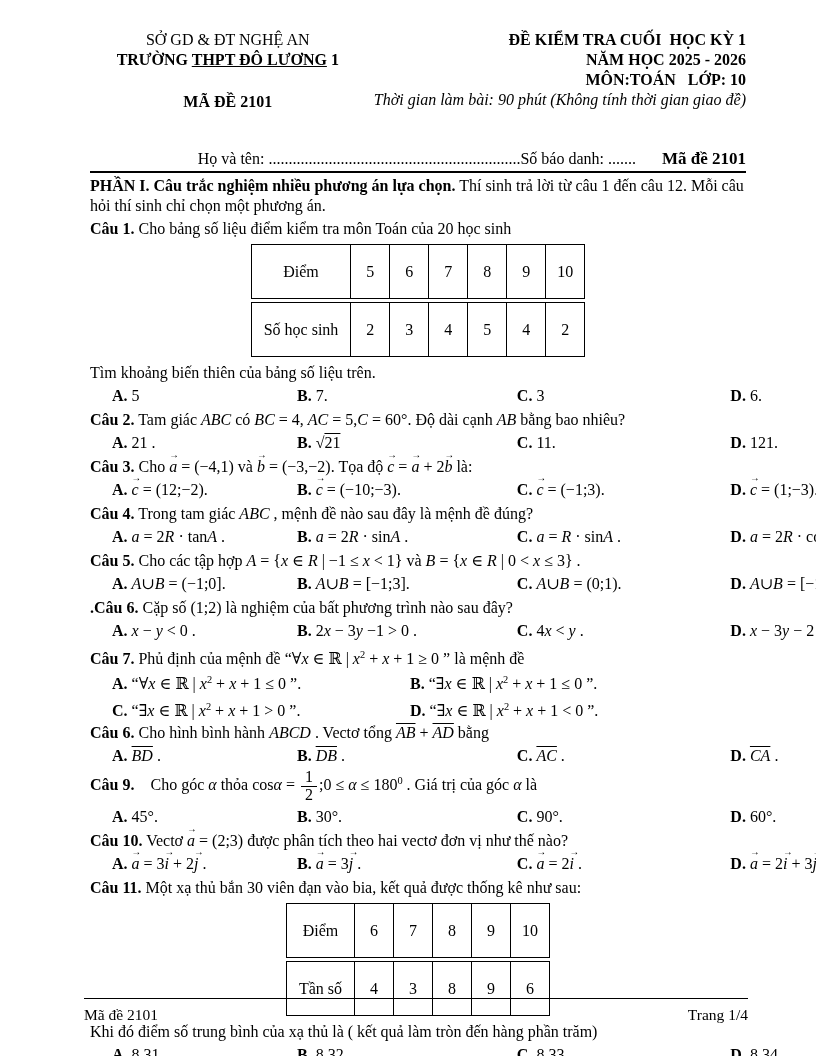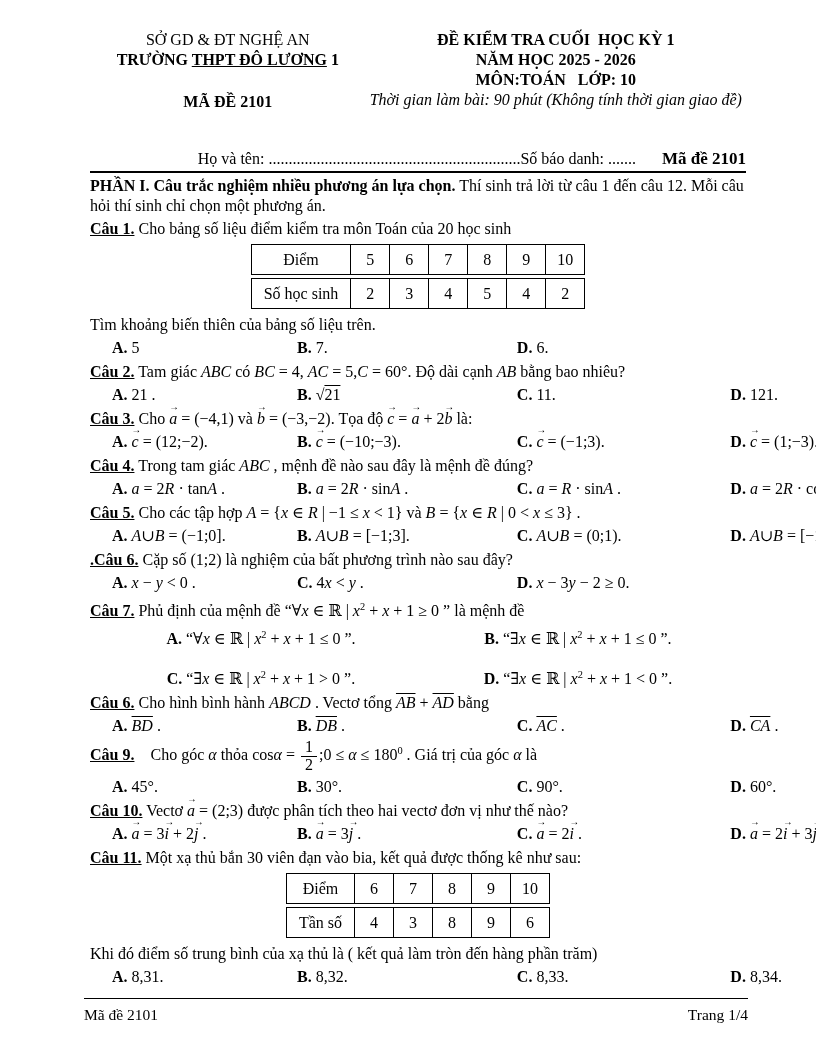--- a/index.html
+++ b/index.html
@@ -6,48 +6,48 @@
   .page {
     position:relative; width:816px; height:1056px; background:#fff;
     font-family:"Liberation Serif","DejaVu Serif",serif;
     font-size:16px; color:#000; overflow:hidden;
   }
   .content { position:absolute; left:90px; top:30px; width:656px; }
 
   
   .hdr { display:flex; line-height:20px; }
   .hdr-left { width:42%; text-align:center; }
-  .hdr-right { width:58%; text-align:center; }
+  .hdr-right { width:58%; text-align:right; }
   .b { font-weight:bold; }
   .i { font-style:italic; }
   .u { text-decoration:underline; }
   .ws { white-space:pre-wrap; }
   .hdr-left .code { margin-top:22px; font-weight:bold; }
 
   
   .student { display:flex; align-items:baseline; margin-top:36px; line-height:22px;text-align:right; }
   .student .name { flex:1; }
   .student .sbd { margin-right:26px; }
   .student .code2 { font-weight:bold; font-size:17px; }
   .rule { border-bottom:2.5px solid #000; margin-top:1px; }
 
   
   .part { margin:3px 0 0 0; line-height:20px; }
   .q { margin-top:2px; }
   .stem { margin:2px 0 1px 0; line-height:21px; }
-  .qlabel { font-weight:bold;text-decoration:underline; }
+  .qlabel { font-weight:bold; }
   .post { margin:1px 0; line-height:21px; }
   .opts { display:grid; grid-template-columns:23.5% 29% 28% 19.5%; padding-left:22px; margin:2px 0 1px 0; line-height:22px;gap:36px; }
-  .opts2 { display:grid; grid-template-columns:47% 53%; padding-left:22px; margin:2px 0 1px 0; line-height:23px; row-gap:12px;text-align:center; }
+  .opts2 { display:grid; grid-template-columns:47% 53%; padding-left:22px; margin:2px 0 1px 0; line-height:18px; row-gap:4px; }
 
   
   table.freq { border-collapse:separate; border-spacing:0 3px; margin:2px auto; }
   .freq td { border:1.5px solid #000; text-align:center; padding:4px 0; line-height:21px; width:38px; }
   .freq td + td { border-left:0; }
-  .freq td.lab { width:auto; padding:4px 12px; }
+  .freq td.lab { width:auto; padding:16px 12px; }
 
   
   .vec { position:relative; display:inline-block; font-style:italic; }
   .vec::before { content:"\2192"; position:absolute; left:0; right:0; top:-0.62em;
                  font-size:0.6em; text-align:center; font-style:normal; line-height:1; }
   .vecbar { font-style:italic; text-decoration:overline; }
   .sqrt { text-decoration:overline; }
   sup { font-size:0.65em; }
   .frac { display:inline-block; vertical-align:middle; text-align:center; line-height:1.05; margin:0 2px; }
   .frac .num { display:block; border-bottom:1px solid #000; padding:0 4px; }
@@ -108,20 +108,21 @@
           <td>5</td>
           <td>4</td>
           <td>2</td>
         </tr>
       </tbody>
         </table>
       <p class="post">Tìm khoảng biến thiên của bảng số liệu trên.</p>
       <div class="opts">
         <span><b>A.</b> 5</span>
         <span><b>B.</b> 7.</span>
+        <span><b>C.</b> 3</span>
         <span><b>D.</b> 6.</span>
       </div>
     </section>
 
     <section class="q">
       <p class="stem"><b class="qlabel">Câu 2.</b> <span>Tam giác <i>ABC</i> có <i>BC</i> = 4, <i>AC</i> = 5,<i>C</i> = 60°. Độ dài cạnh <i>AB</i> bằng bao nhiêu?</span></p>
       <div class="opts">
         <span><b>A.</b> 21 .</span>
         <span><b>B.</b> √<span class="sqrt">21</span></span>
         <span><b>C.</b> 11.</span>
@@ -156,20 +157,21 @@
         <span><b>B.</b> <i>A</i>∪<i>B</i> = [−1;3].</span>
         <span><b>C.</b> <i>A</i>∪<i>B</i> = (0;1).</span>
         <span><b>D.</b> <i>A</i>∪<i>B</i> = [−1;1)</span>
       </div>
     </section>
 
     <section class="q">
       <p class="stem"><b class="qlabel">.Câu 6.</b> <span>Cặp số (1;2)  là nghiệm của bất phương trình nào sau đây?</span></p>
       <div class="opts">
         <span><b>A.</b> <i>x</i> − <i>y</i> &lt; 0 .</span>
+        <span><b>B.</b> 2<i>x</i> − 3<i>y</i> −1 &gt; 0 .</span>
         <span><b>C.</b> 4<i>x</i> &lt; <i>y</i> .</span>
         <span><b>D.</b> <i>x</i> − 3<i>y</i> − 2 ≥ 0.</span>
       </div>
     </section>
 
     <section class="q">
       <p class="stem"><b class="qlabel">Câu 7.</b> <span>Phủ định của mệnh đề “∀<i>x</i> ∈ ℝ | <i>x</i><sup>2</sup> + <i>x</i> + 1 ≥ 0 ” là mệnh đề</span></p>
       <div class="opts2">
         <span><b>A.</b> “∀<i>x</i> ∈ ℝ | <i>x</i><sup>2</sup> + <i>x</i> + 1 ≤ 0 ”.</span>
         <span><b>B.</b> “∃<i>x</i> ∈ ℝ | <i>x</i><sup>2</sup> + <i>x</i> + 1 ≤ 0 ”.</span>

